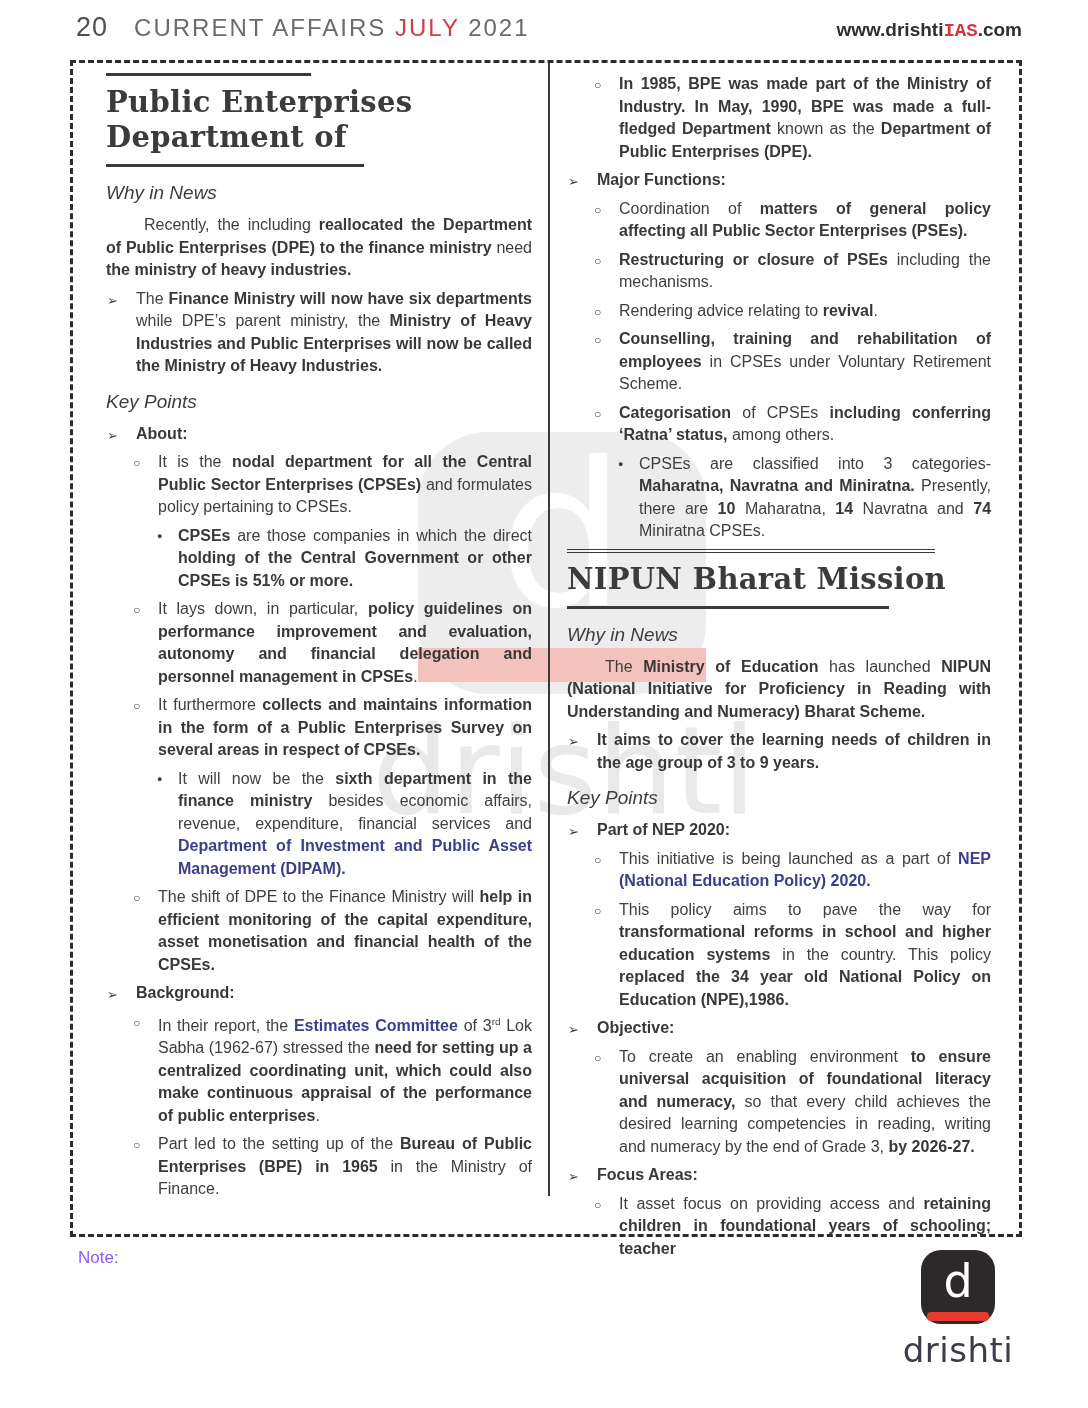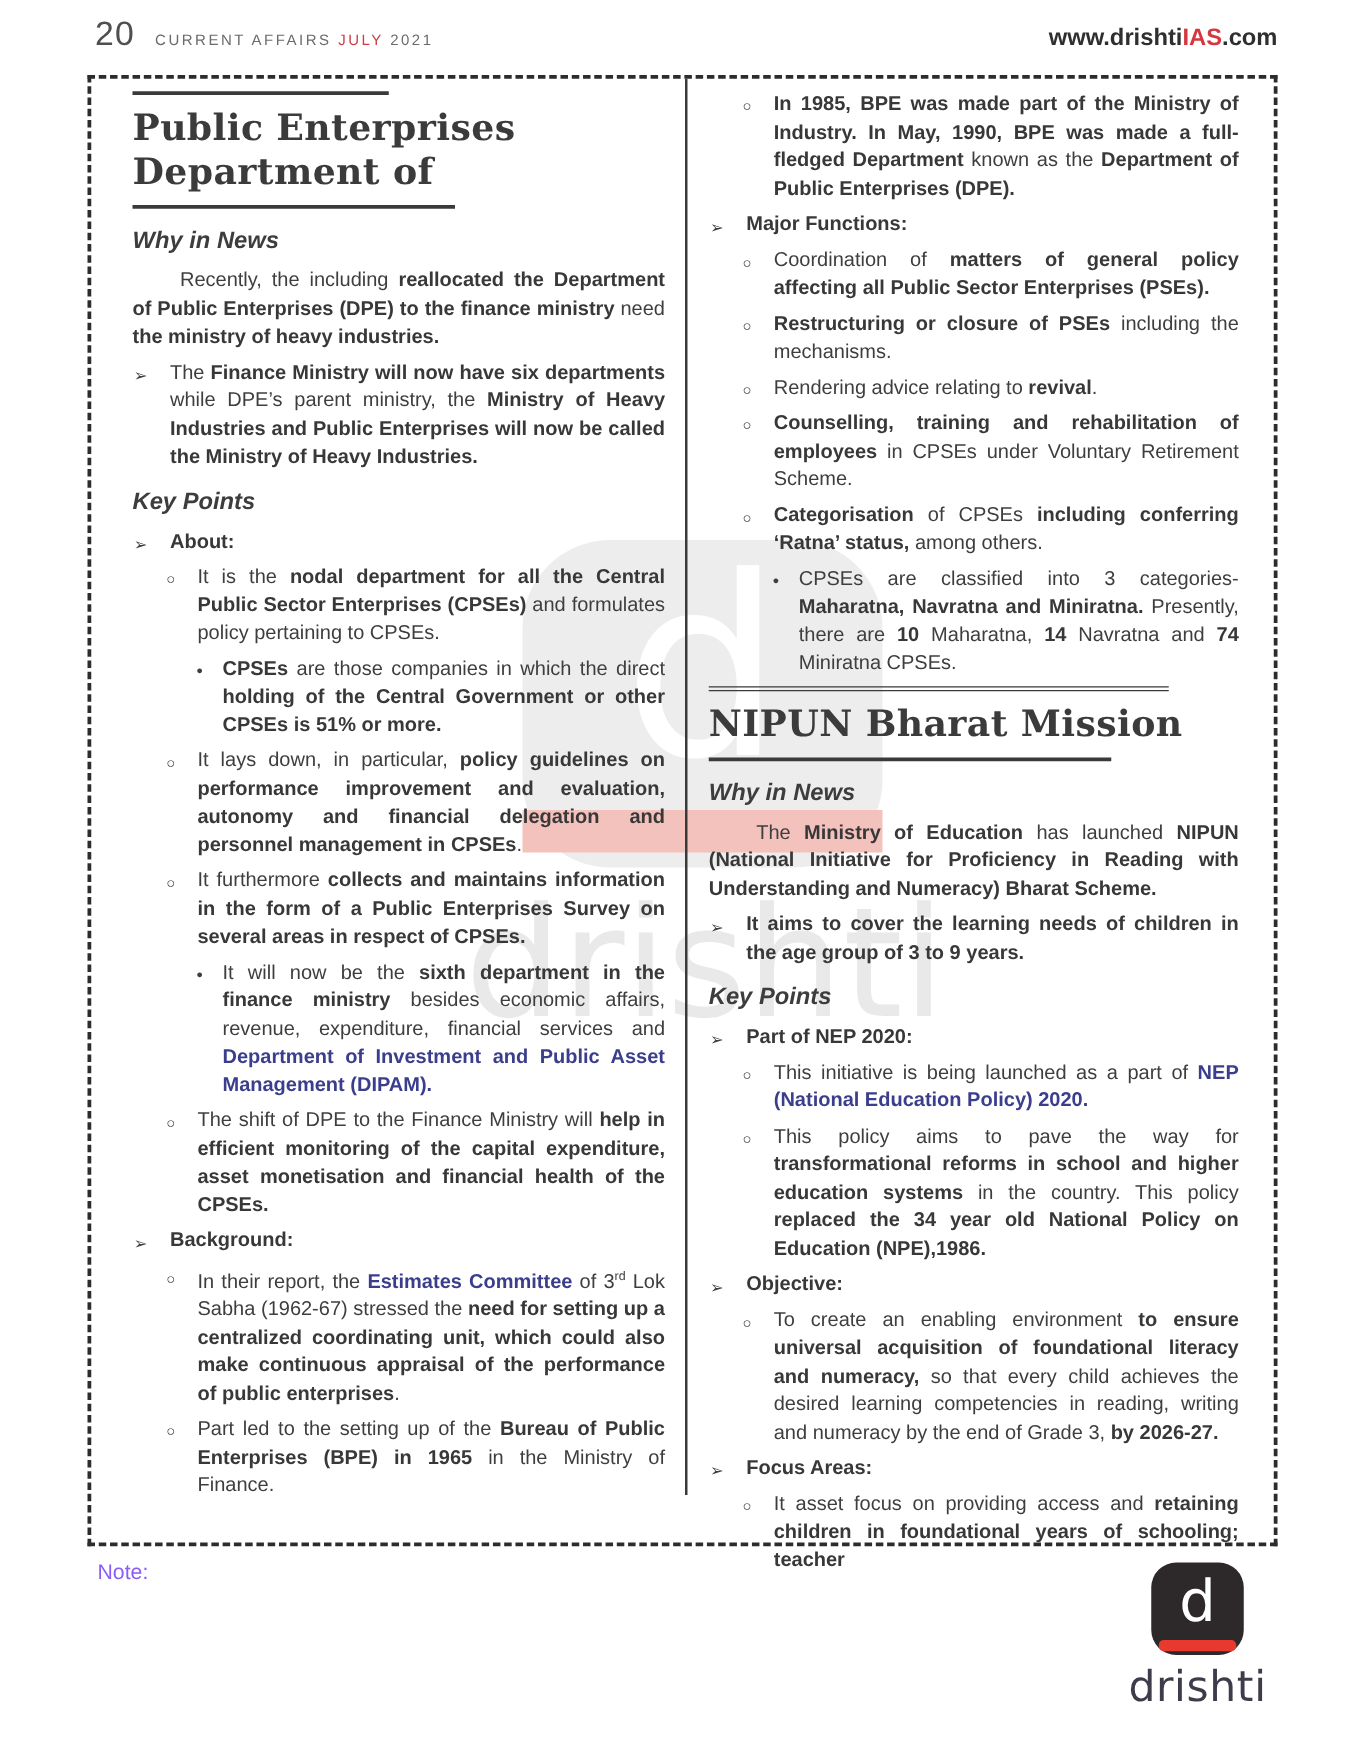--- a/index.html
+++ b/index.html
@@ -2,24 +2,24 @@
 <html><head>
 <meta charset="utf-8">
 <style>
   html,body{margin:0;padding:0;background:#ffffff;}
   .page{position:relative;width:1088px;height:1368px;background:#fff;overflow:hidden;
         font-family:"Liberation Sans",sans-serif;color:#3e3e3e;}
 
   
   .header{position:absolute;left:76px;right:66px;top:12px;display:flex;align-items:baseline;}
   .pageno{font-size:27px;color:#4f4f4f;letter-spacing:1px;}
-  .mag{margin-left:16px;font-size:12px;letter-spacing:2px;color:#6b6b6b;}
+  .mag{margin-left:26px;font-size:24px;letter-spacing:2px;color:#6b6b6b;}
   .mag .month{color:#cf3d45;}
   .site{margin-left:auto;font-size:19px;font-weight:bold;color:#2f2f2f;}
-  .site .ias{color:#d6363f;}
+  .site .ias{color:#d6363f;font-family:Liberation Mono, monospace;}
 
   
   .watermark{position:absolute;z-index:0;left:0;top:0;width:100%;height:100%;pointer-events:none;}
   .wm-square{position:absolute;left:418px;top:432px;width:288px;height:262px;background:#ededed;border-radius:70px;}
   .wm-band{position:absolute;left:0;right:0;bottom:12px;height:34px;background:#f3c2bc;}
   .wm-d{position:absolute;left:0;top:-28px;width:100%;height:100%;display:flex;align-items:center;justify-content:center;
         font-family:"DejaVu Sans",sans-serif;font-size:200px;color:#ffffff;}
   .wm-text{position:absolute;left:372px;top:700px;width:370px;text-align:center;
         font-family:"DejaVu Sans",sans-serif;font-size:122px;color:#e9e9e9;}
 
@@ -34,21 +34,21 @@
   
   .article-title{font-family:"DejaVu Serif",serif;font-weight:bold;font-size:29px;line-height:35px;
         color:#3b3b3b;letter-spacing:0.3px;margin:0 0 14px 0;}
   .article-title::before{content:"";display:block;margin-bottom:9px;}
   .article-title::after{content:"";display:block;margin-top:9px;}
   .article-title.t-single::before{width:205px;border-top:3px solid #3a3a3a;}
   .article-title.t-single::after{width:258px;border-top:3px solid #3a3a3a;}
   .article-title.t-double::before{width:368px;border-top:4px double #3a3a3a;}
   .article-title.t-double::after{width:322px;border-top:3px solid #3a3a3a;}
 
-  .section-heading{font-size:19px;line-height:24px;font-weight:bold;font-style:italic;
+  .section-heading{font-size:19px;line-height:24px;font-weight:normal;font-style:italic;
         color:#3d3d3d;margin:12px 0 9px 0;}
 
   .para{margin:0 0 6px 0;font-size:16px;line-height:22.5px;text-align:justify;text-indent:38px;}
 
   .li{position:relative;margin:0 0 6px 0;font-size:16px;line-height:22.5px;text-align:justify;}
   .li .marker{position:absolute;color:#3e3e3e;}
   .lvl1{padding-left:30px;}  .lvl1 .marker{left:1px;top:2px;font-size:13px;}
   .lvl2{padding-left:52px;}  .lvl2 .marker{left:27px;top:1px;font-size:12px;}
   .lvl3{padding-left:72px;}  .lvl3 .marker{left:51px;top:0;font-size:9px;}
 

